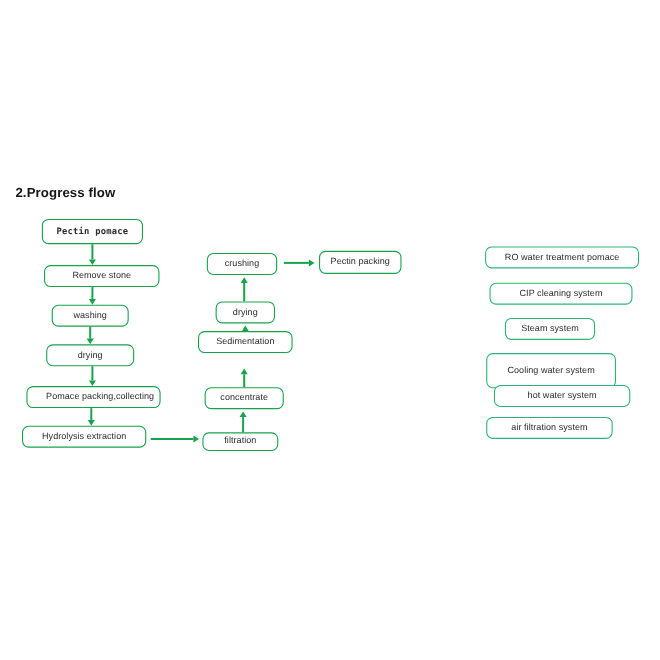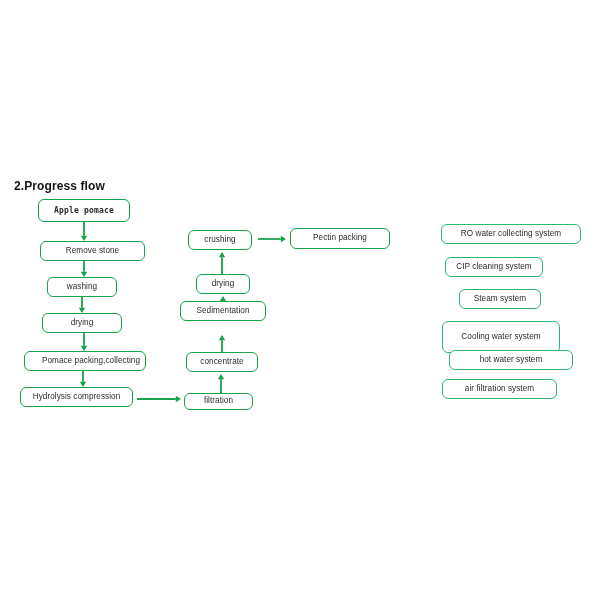--- a/index.html
+++ b/index.html
@@ -27,21 +27,20 @@
   
   .section-title {
     position: absolute;
     left: 14px;
     top: 168px;
     font-size: 12px;
     font-weight: bold;
     color: #141414;
     letter-spacing: 0.1px;
     white-space: nowrap;
-    margin-top: 11px;
   }
 
   
   .node {
     position: absolute;
     box-sizing: border-box;
     border: 1px solid #16a34a;
     border-radius: 6px;
     background: #ffffff;
     color: #2b2b2b;
@@ -127,38 +126,38 @@
         <polygon points="218.8,257.2 225.2,257.2 222,252" fill="#16a34a"></polygon>
       </g>
       <g>
         <line x1="258" y1="239" x2="280.8" y2="239" stroke="#16a34a" stroke-width="1.8"></line>
         <polygon points="280.8,235.8 280.8,242.2 286,239" fill="#16a34a"></polygon>
       </g>
     </svg>
 
   <div id="nodes-layer">
       <div>
-        <div class="node emph" style="left: 38px; top: 199px; width: 92px; height: 23px;">Apple pomace</div>
+        <div class="node emph" style="left: 38px; top: 199px; width: 92px; height: 23px;">Pectin pomace</div>
         <div class="node" style="left: 40px; top: 241px; width: 105px; height: 20px;">Remove stone</div>
         <div class="node" style="left: 47px; top: 277px; width: 70px; height: 20px;">washing</div>
         <div class="node" style="left: 42px; top: 313px; width: 80px; height: 20px;">drying</div>
         <div class="node" style="left: 24px; top: 351px; width: 122px; height: 20px; padding-left: 12px;">Pomace packing,collecting</div>
-        <div class="node" style="left: 20px; top: 387px; width: 113px; height: 20px;">Hydrolysis compression</div>
+        <div class="node" style="left: 20px; top: 387px; width: 113px; height: 20px;">Hydrolysis extraction</div>
       </div>
       <div>
         <div class="node" style="left: 188px; top: 230px; width: 64px; height: 20px;">crushing</div>
         <div class="node" style="left: 196px; top: 274px; width: 54px; height: 20px;">drying</div>
         <div class="node" style="left: 180px; top: 301px; width: 86px; height: 20px;">Sedimentation</div>
         <div class="node" style="left: 186px; top: 352px; width: 72px; height: 20px;">concentrate</div>
         <div class="node" style="left: 184px; top: 393px; width: 69px; height: 17px;">filtration</div>
-        <div class="node" style="left: 290px; top: 228px; width: 100px; height: 21px;">Pectin packing</div>
+        <div class="node" style="left: 290px; top: 228px; width: 75px; height: 21px;">Pectin packing</div>
       </div>
       <div>
-        <div class="node teal" style="left: 441px; top: 224px; width: 140px; height: 20px;">RO water collecting system</div>
-        <div class="node teal" style="left: 445px; top: 257px; width: 98px; height: 20px;">CIP cleaning system</div>
+        <div class="node teal" style="left: 441px; top: 224px; width: 140px; height: 20px;">RO water treatment pomace</div>
+        <div class="node teal" style="left: 445px; top: 257px; width: 130px; height: 20px;">CIP cleaning system</div>
         <div class="node teal" style="left: 459px; top: 289px; width: 82px; height: 20px;">Steam system</div>
         <div class="node teal" style="left: 442px; top: 321px; width: 118px; height: 32px;">Cooling water system</div>
         <div class="node teal" style="left: 449px; top: 350px; width: 124px; height: 20px;">hot water system</div>
         <div class="node teal" style="left: 442px; top: 379px; width: 115px; height: 20px;">air filtration system</div>
       </div>
     </div>
 
 </div>
 
 </body></html>

